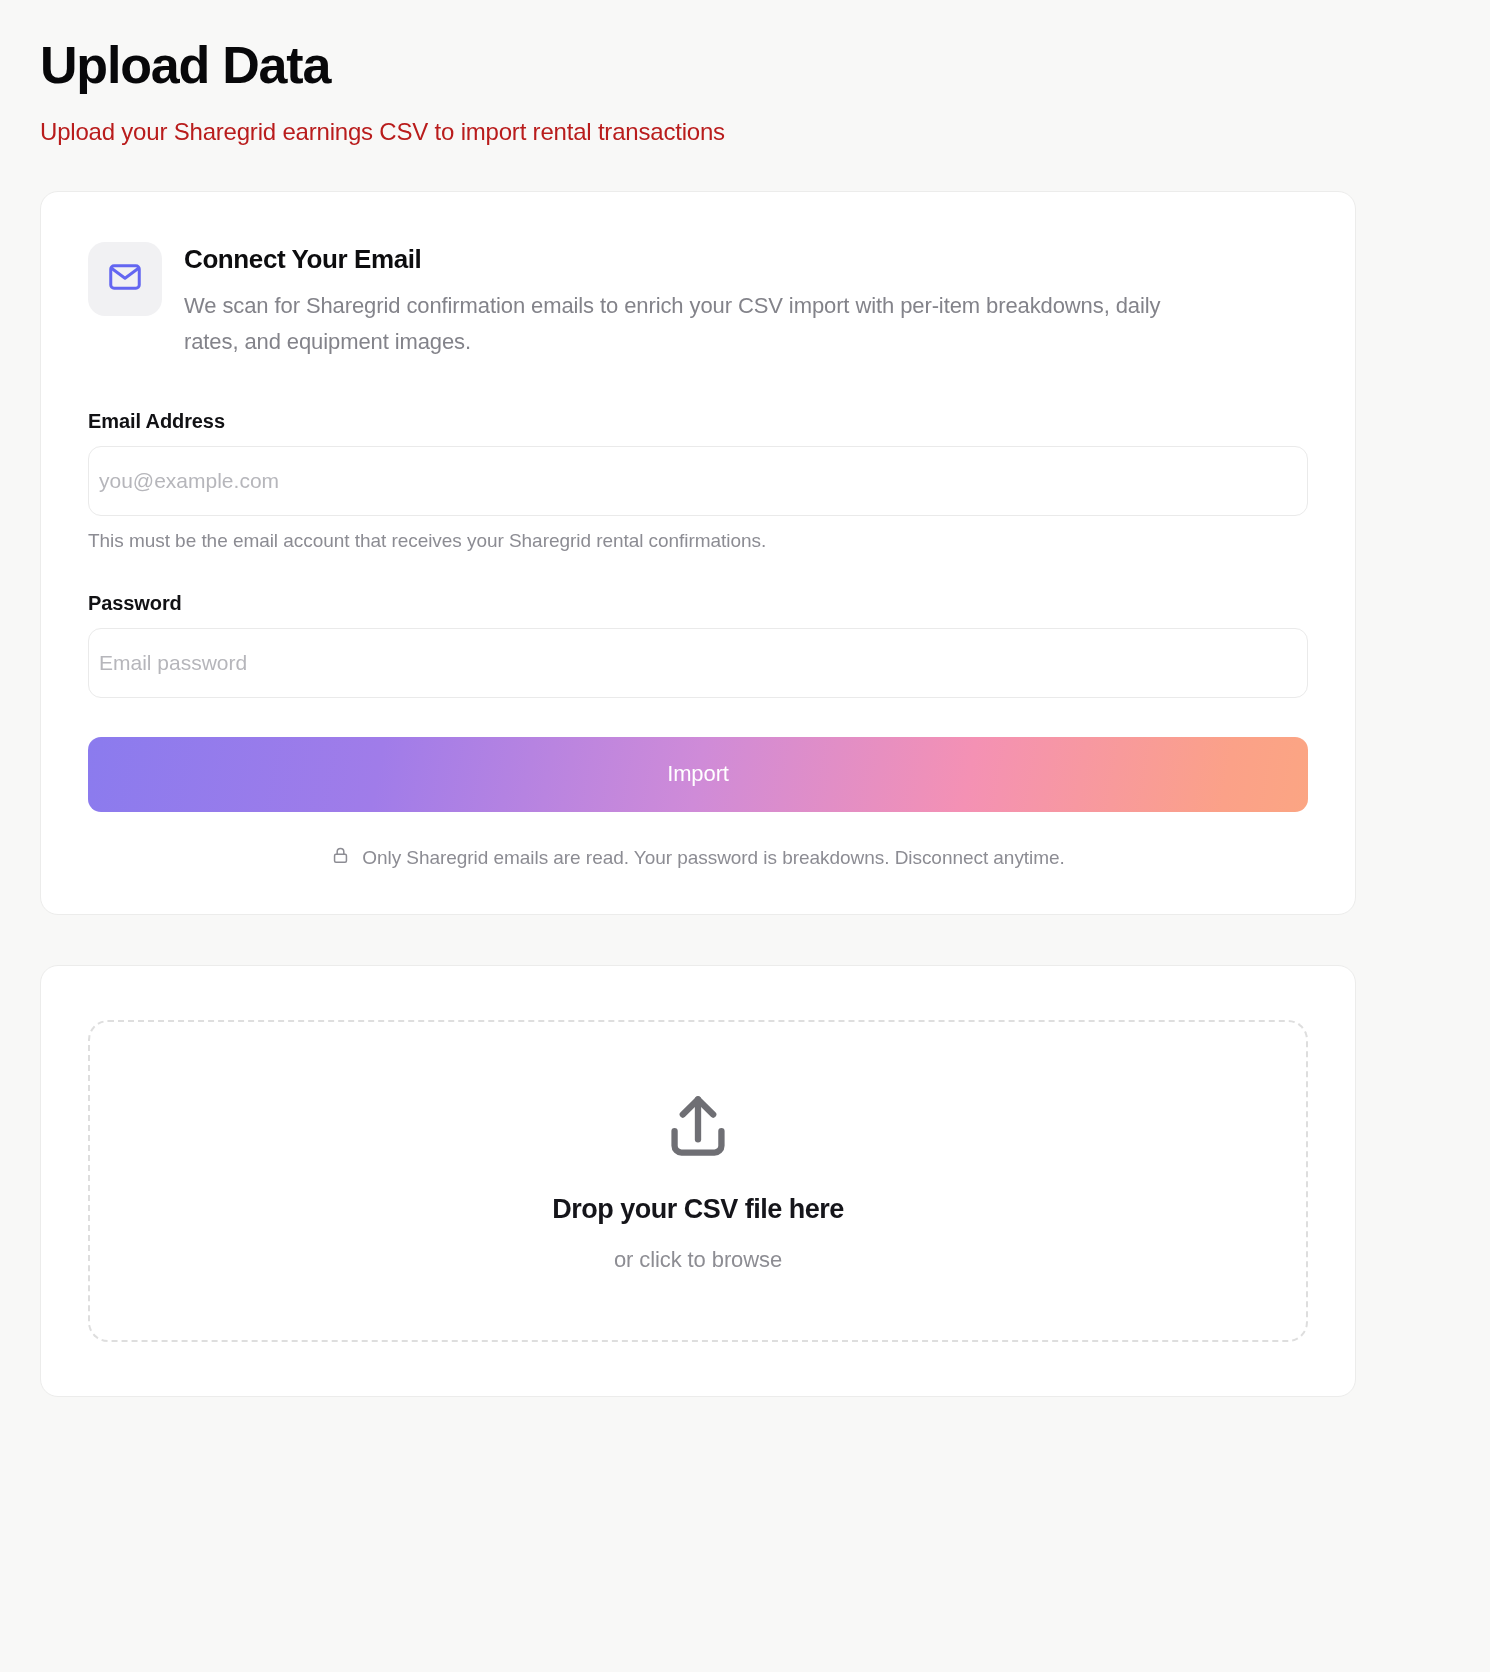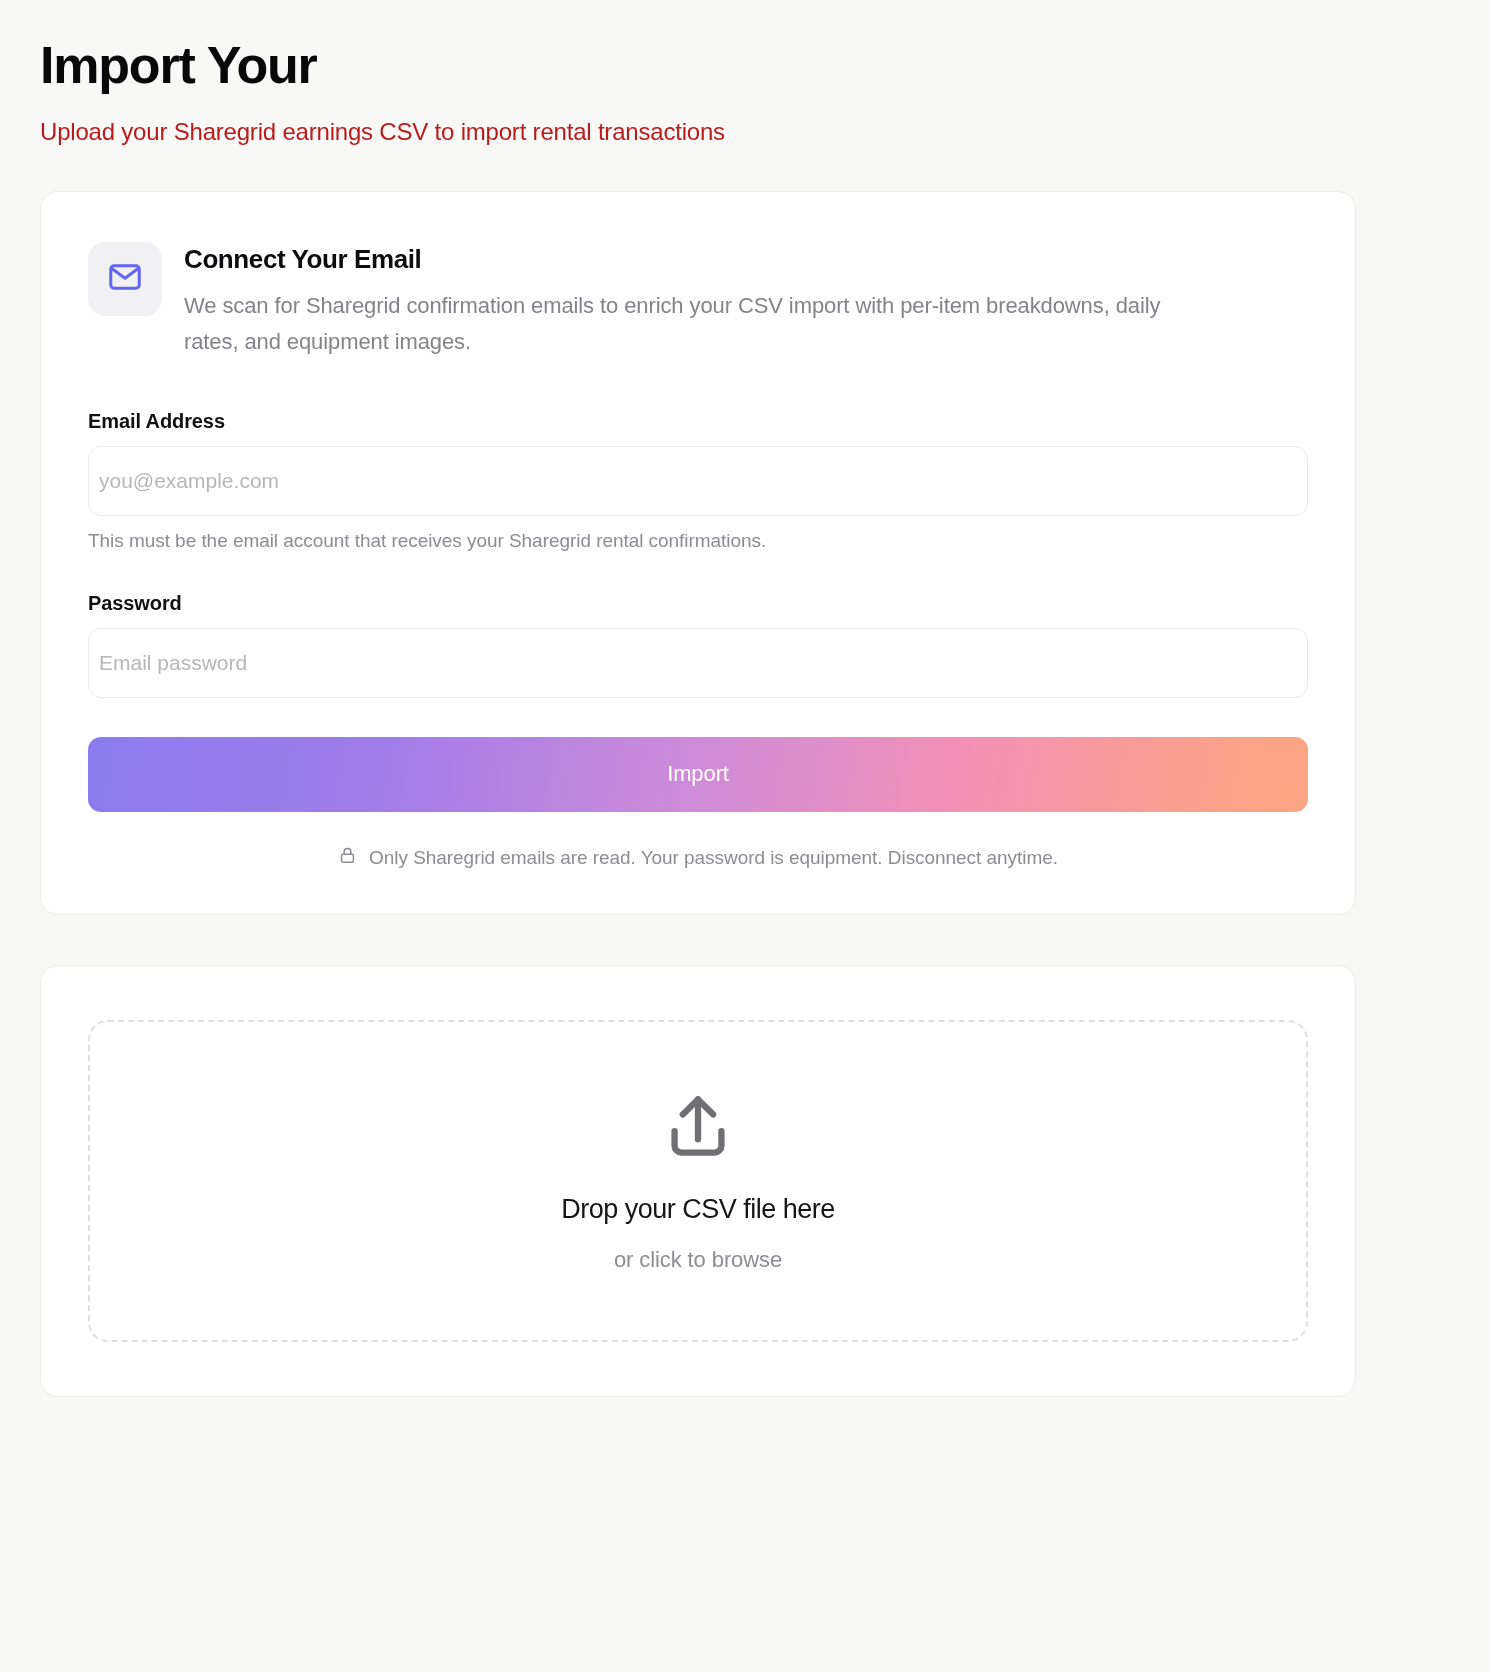--- a/index.html
+++ b/index.html
@@ -182,38 +182,38 @@
     display: flex;
     flex-direction: column;
     align-items: center;
     justify-content: center;
   }
 
   .drop-icon { margin-bottom: 26px; }
 
   .drop-title {
     font-size: 27px;
-    font-weight: 400;
+    font-weight: 700;
     color: #15151a;
     letter-spacing: -0.5px;
     margin-bottom: 22px;
   }
 
   .drop-sub {
     font-size: 22px;
     color: #8d8d93;
     letter-spacing: -0.1px;
   }
 </style>
 </head>
 <body>
 
 <div class="page">
 
-  <h1 class="page-title">Import Your</h1>
+  <h1 class="page-title">Upload Data</h1>
   <p class="page-subtitle">Upload your Sharegrid earnings CSV to import rental transactions</p>
 
   <section class="card card-email">
 
     <div class="email-head">
       <div class="icon-tile">
         <span>
           <svg width="36" height="36" viewBox="0 0 24 24" fill="none" stroke="#6366f1" stroke-width="2" stroke-linecap="round" stroke-linejoin="round">
             <rect x="2.5" y="4.5" width="19" height="15" rx="2.2"></rect>
             <path d="M3 6.2l9 6.6 9-6.6"></path>
@@ -241,21 +241,21 @@
       <button class="btn btn-connect">Import</button>
     </div>
 
     <div class="privacy-note">
       <span>
         <svg width="19" height="19" viewBox="0 0 24 24" fill="none" stroke="#8c8c93" stroke-width="1.9" stroke-linecap="round" stroke-linejoin="round">
           <rect x="4.5" y="10.5" width="15" height="10" rx="1.8"></rect>
           <path d="M7.8 10.5V7.4a4.2 4.2 0 0 1 8.4 0v3.1"></path>
         </svg>
       </span>
-      <span>Only Sharegrid emails are read. Your password is equipment. Disconnect anytime.</span>
+      <span>Only Sharegrid emails are read. Your password is breakdowns. Disconnect anytime.</span>
     </div>
 
   </section>
 
   <section class="card card-drop">
     <div class="dropzone">
       <span class="drop-icon">
         <svg width="76" height="76" viewBox="0 0 24 24" fill="none" stroke="#6f6f74" stroke-width="2" stroke-linecap="round" stroke-linejoin="round">
           <path d="M12 16.2V3.6"></path>
           <path d="M7.2 8.4L12 3.6l4.8 4.8"></path>

